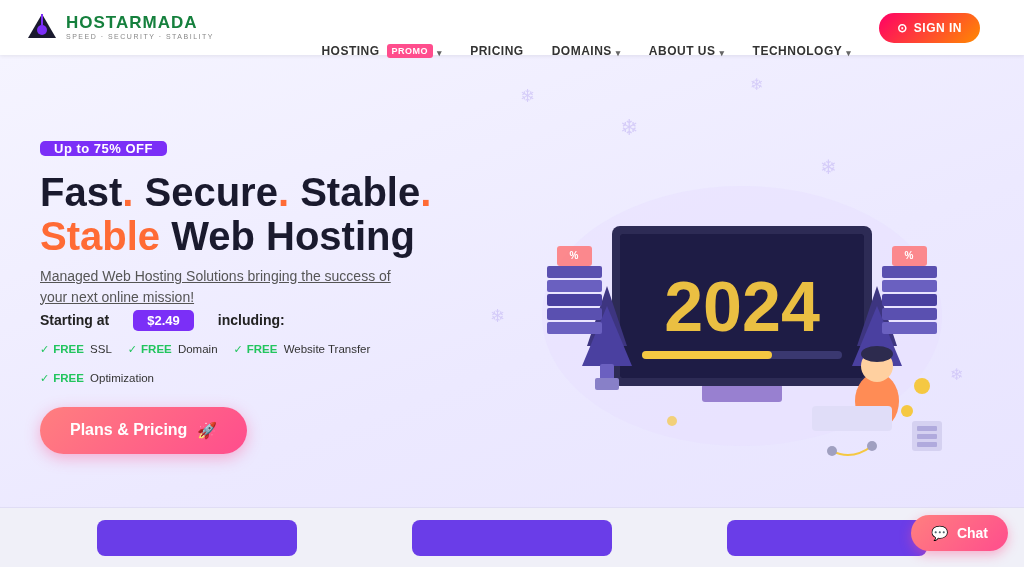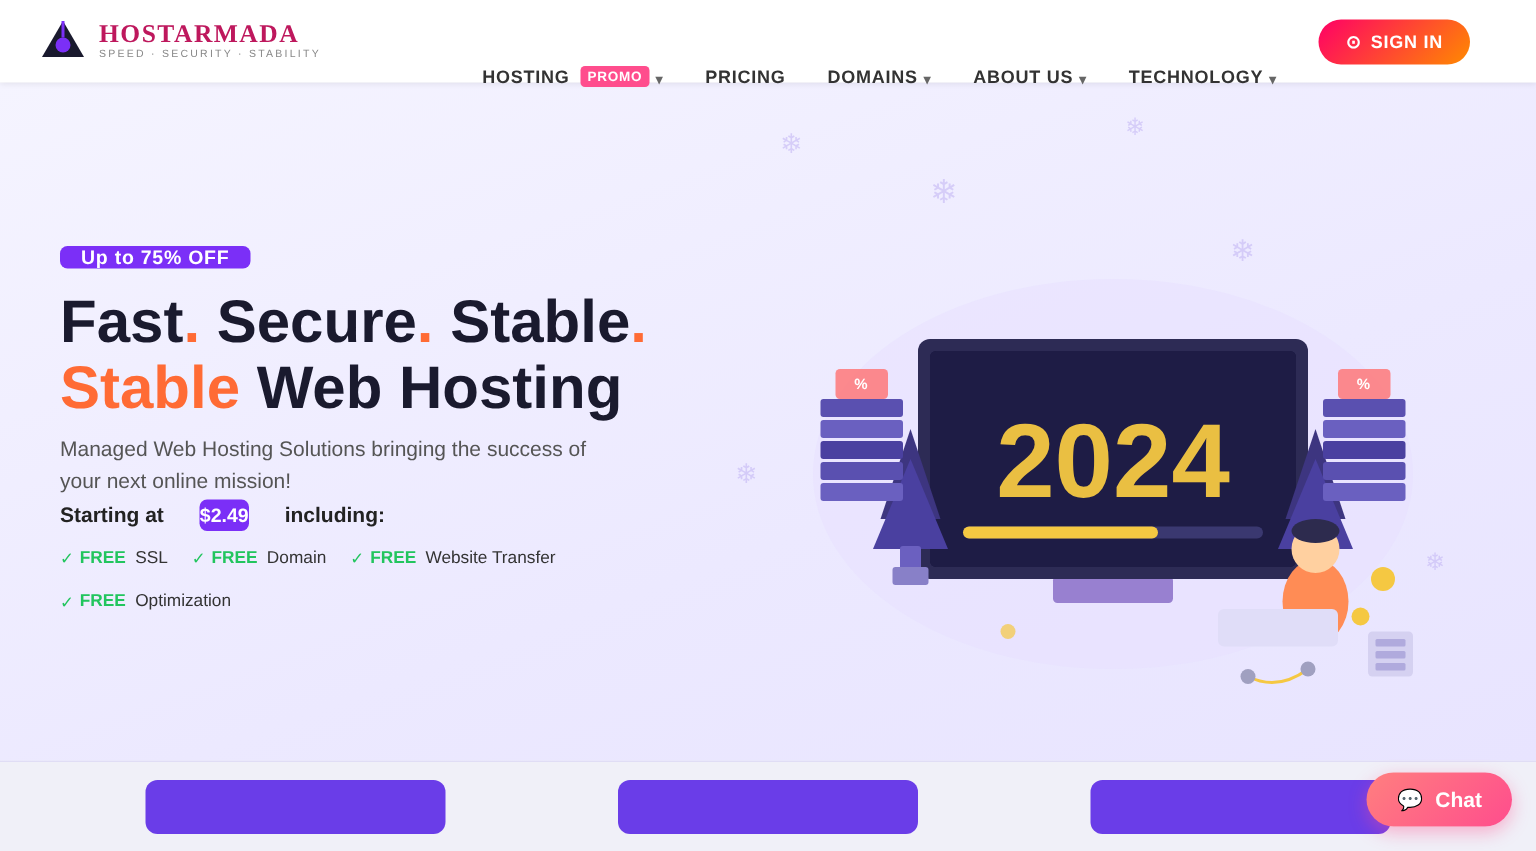--- a/index.html
+++ b/index.html
@@ -34,23 +34,22 @@
       height: 36px;
     }
     .logo-text-block {
       display: flex;
       flex-direction: column;
       line-height: 1.1;
     }
     .logo-brand {
       font-weight: 900;
       font-size: 17px;
-      color: #be185d;
+      color: #15803d;
       letter-spacing: 1px;
-      font-family: Liberation Serif, serif;
     }
     .logo-tagline {
       font-size: 7px;
       color: #888;
       letter-spacing: 1.5px;
     }
     .nav-links {
       display: flex;
       align-items: center;
       gap: 28px;
@@ -135,37 +134,38 @@
     }
     .hero-title .dot-orange { color: #ff6b35; }
     .hero-title .cloud-text { color: #ff6b35; }
 
     .hero-subtitle {
       font-size: 14px;
       color: #555;
       margin-bottom: 2px;
       line-height: 1.5;
       max-width: 380px;
+      text-decoration: underline;
     }
 
     .pricing-line {
       font-size: 14px;
       color: #222;
       font-weight: 600;
       margin-bottom: 12px;
       display: flex;
       align-items: center;
       gap: 24px;
     }
     .price-badge {
       background: #7b2ff7;
       color: #fff;
       font-size: 13px;
       font-weight: 800;
-      padding: 3px 0;
+      padding: 3px 14px;
       border-radius: 5px;
     }
 
     .features-row {
       display: flex;
       gap: 16px;
       margin-bottom: 22px;
       flex-wrap: wrap;
     }
     .feature-item {
@@ -339,20 +339,24 @@
       <span class="feature-item">
         <span class="check-icon">✓</span>
         <span class="free-label">FREE</span>&nbsp;Website Transfer
       </span>
       <span class="feature-item">
         <span class="check-icon">✓</span>
         <span class="free-label">FREE</span>&nbsp;Optimization
       </span>
     </div>
 
+    <button class="cta-btn">
+      <span>Plans &amp; Pricing</span>
+      <span>🚀</span>
+    </button>
   </div>
 
   <div class="hero-image">
     <svg width="480" height="360" viewBox="0 0 480 360">
 
       <ellipse cx="240" cy="200" rx="200" ry="130" fill="#e8e0ff" opacity="0.5"></ellipse>
 
       <rect x="140" y="260" width="200" height="10" rx="5" fill="#b8aee0"></rect>
       <rect x="200" y="268" width="80" height="18" rx="3" fill="#9880d0"></rect>
 

